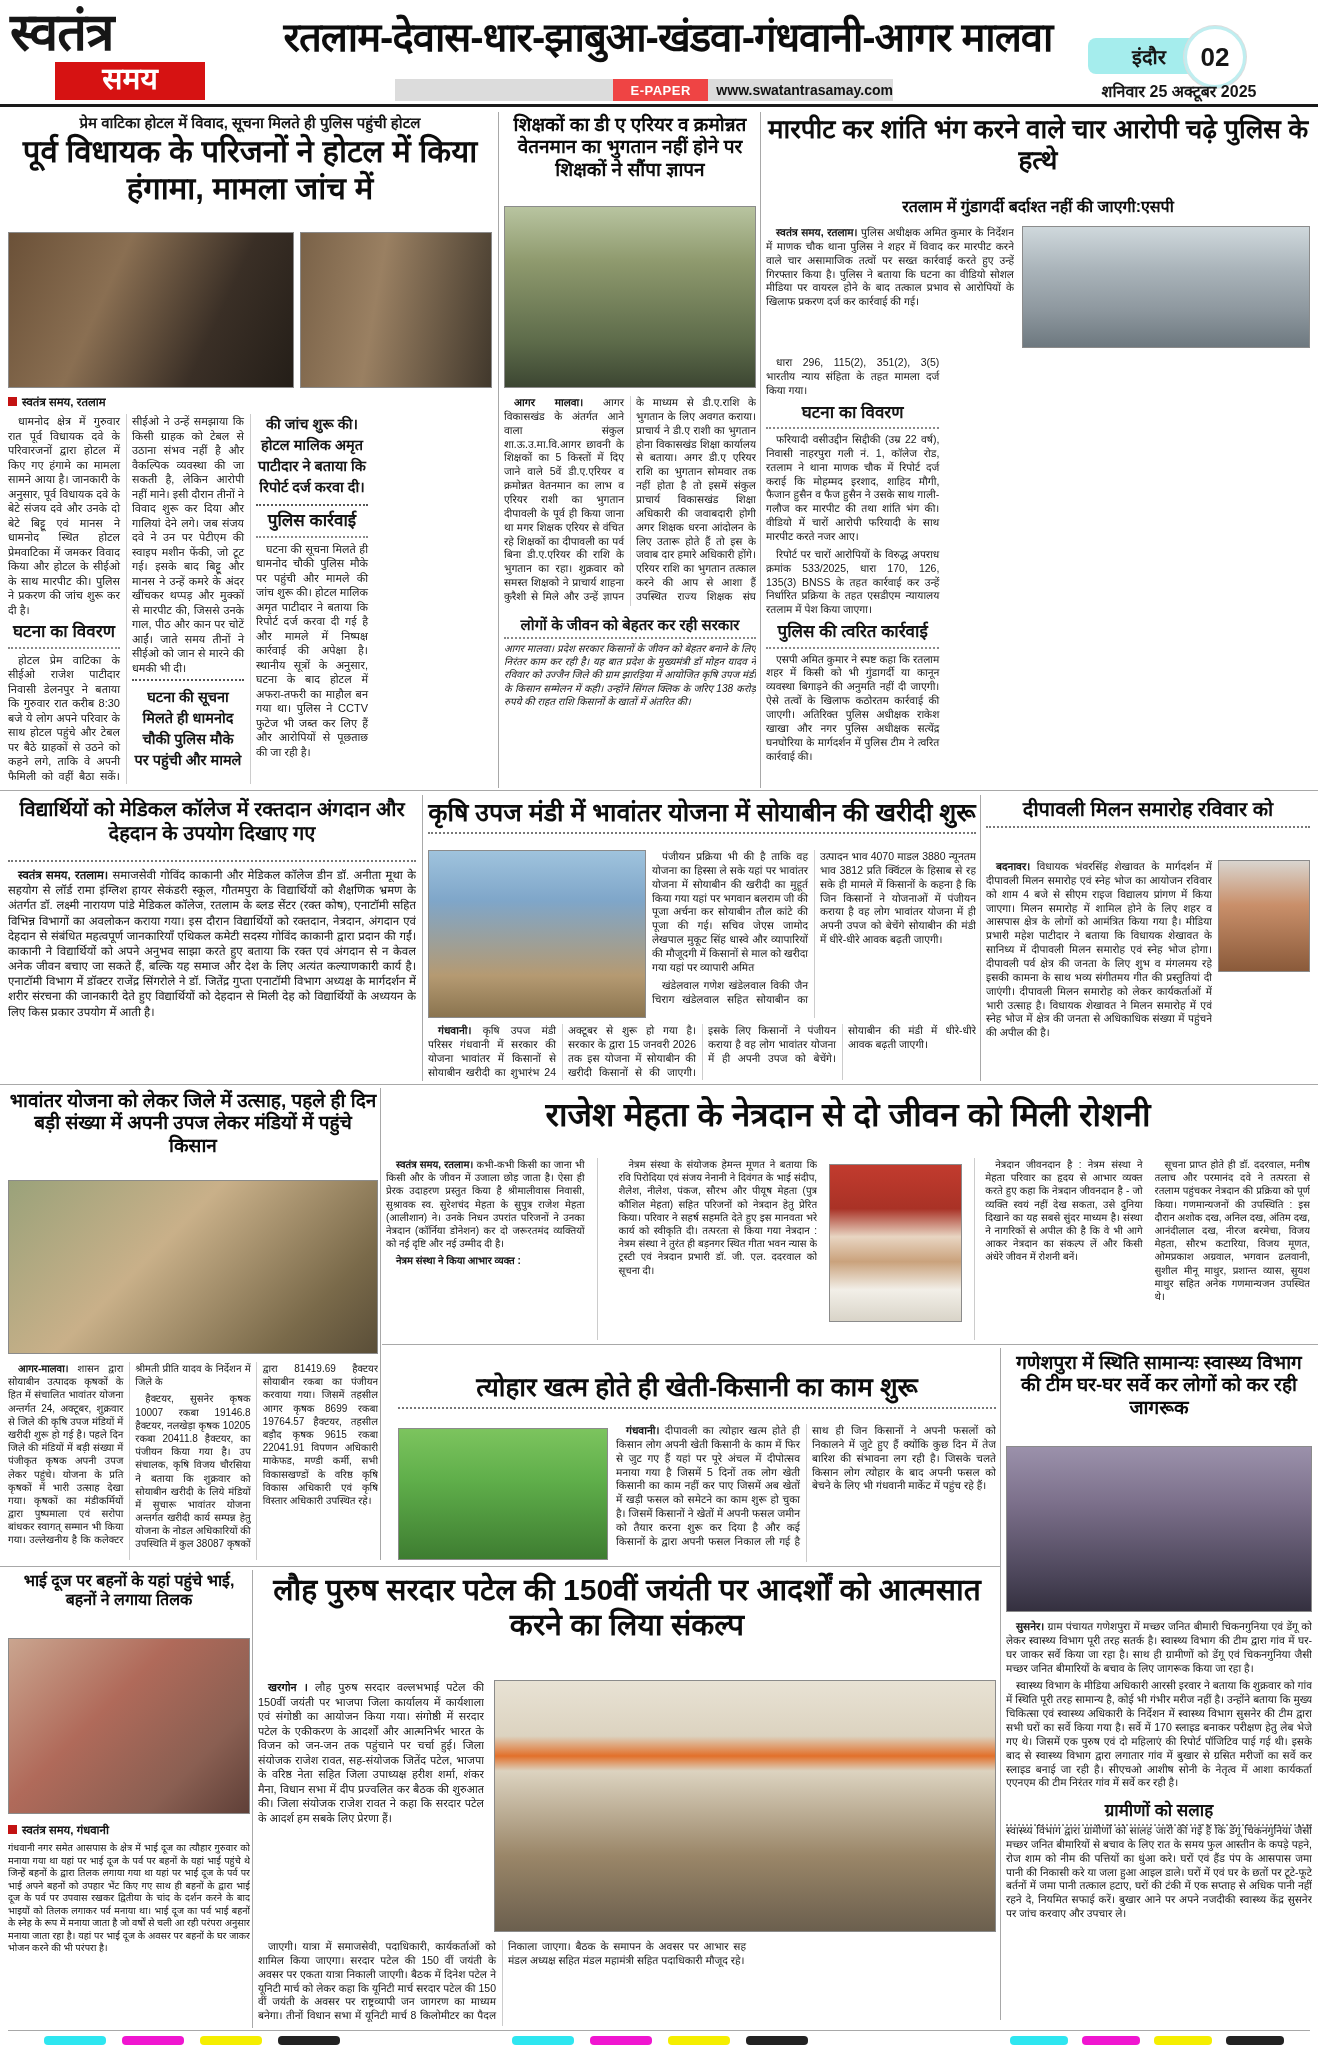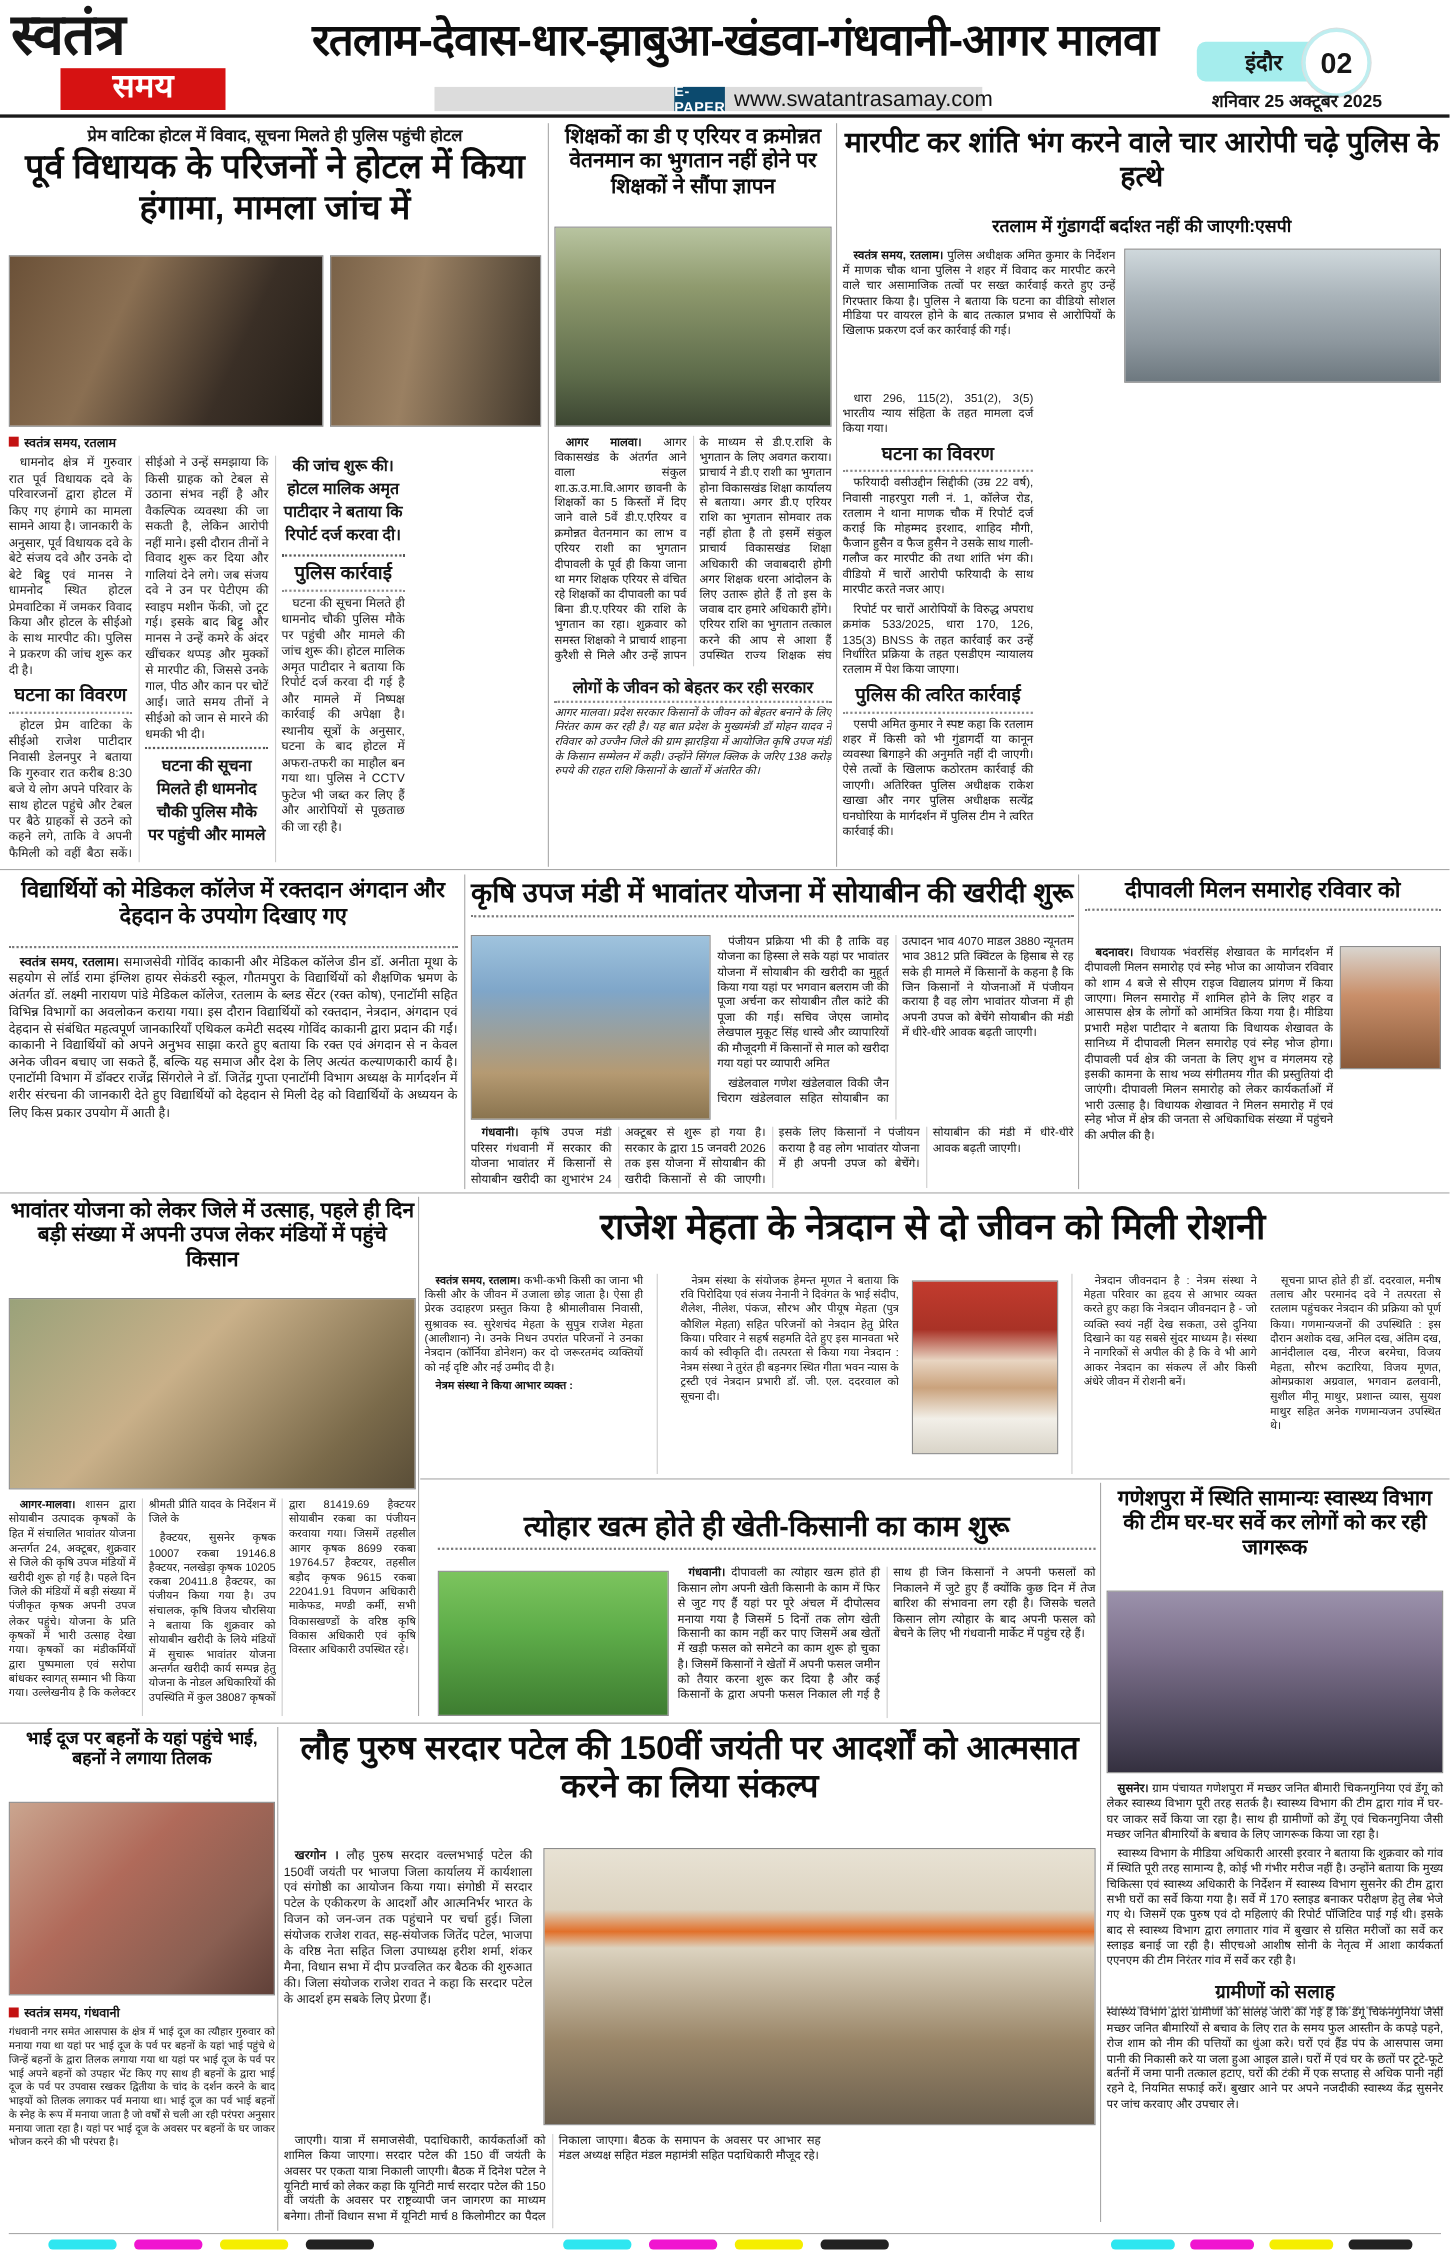--- a/index.html
+++ b/index.html
@@ -17,24 +17,24 @@
          border-top:2px dotted #555;border-bottom:2px dotted #555;padding:6px 2px;margin:4px 0;text-indent:0;}
   .ph{border:1px solid #8b8b8b;box-sizing:border-box;}
   .credit{font-size:11.5px;font-weight:800;display:flex;align-items:center;gap:5px;}
   .blt{width:9px;height:9px;background:#c31212;display:inline-block;flex:0 0 auto;}
   .vdiv{width:1px;background:#a8a8a8;}
   .hdiv{height:1px;background:#a8a8a8;}
   .pill{background:#a5eded;border-radius:8px;display:flex;align-items:center;justify-content:center;
         font-weight:900;font-size:20px;}
   .badge{background:#fff;border:3px solid #bfeef0;border-radius:50%;display:flex;align-items:center;
          justify-content:center;font-weight:900;font-size:26px;box-shadow:0 0 0 1px #ddd;}
-  .chip{background:#0c4a6e;color:#fff;font-weight:900;font-size:13px;display:flex;align-items:center;
+  .chip{background:#ef4444;color:#fff;font-weight:900;font-size:13px;display:flex;align-items:center;
         justify-content:center;letter-spacing:.5px;}
   .graybar{background:#dcdcdc;display:flex;align-items:center;}
-  .site{font-weight:400;font-size:20px;color:#111;}
+  .site{font-weight:700;font-size:14px;color:#111;}
   .c2{column-count:2;column-gap:12px;column-rule:1px solid #ccc;}
   .c3{column-count:3;column-gap:12px;column-rule:1px solid #ccc;}
   .c4{column-count:4;column-gap:12px;column-rule:1px solid #ccc;}
   .it{font-style:italic;}
   .regbar{height:9px;border-radius:4px;}
   .logo-top{font-weight:900;font-size:52px;line-height:1;letter-spacing:-1px;}
   .logo-sub{background:#d61212;color:#fff;font-weight:900;font-size:30px;text-align:center;line-height:1.15;}
 </style>
 </head>
 <body>

